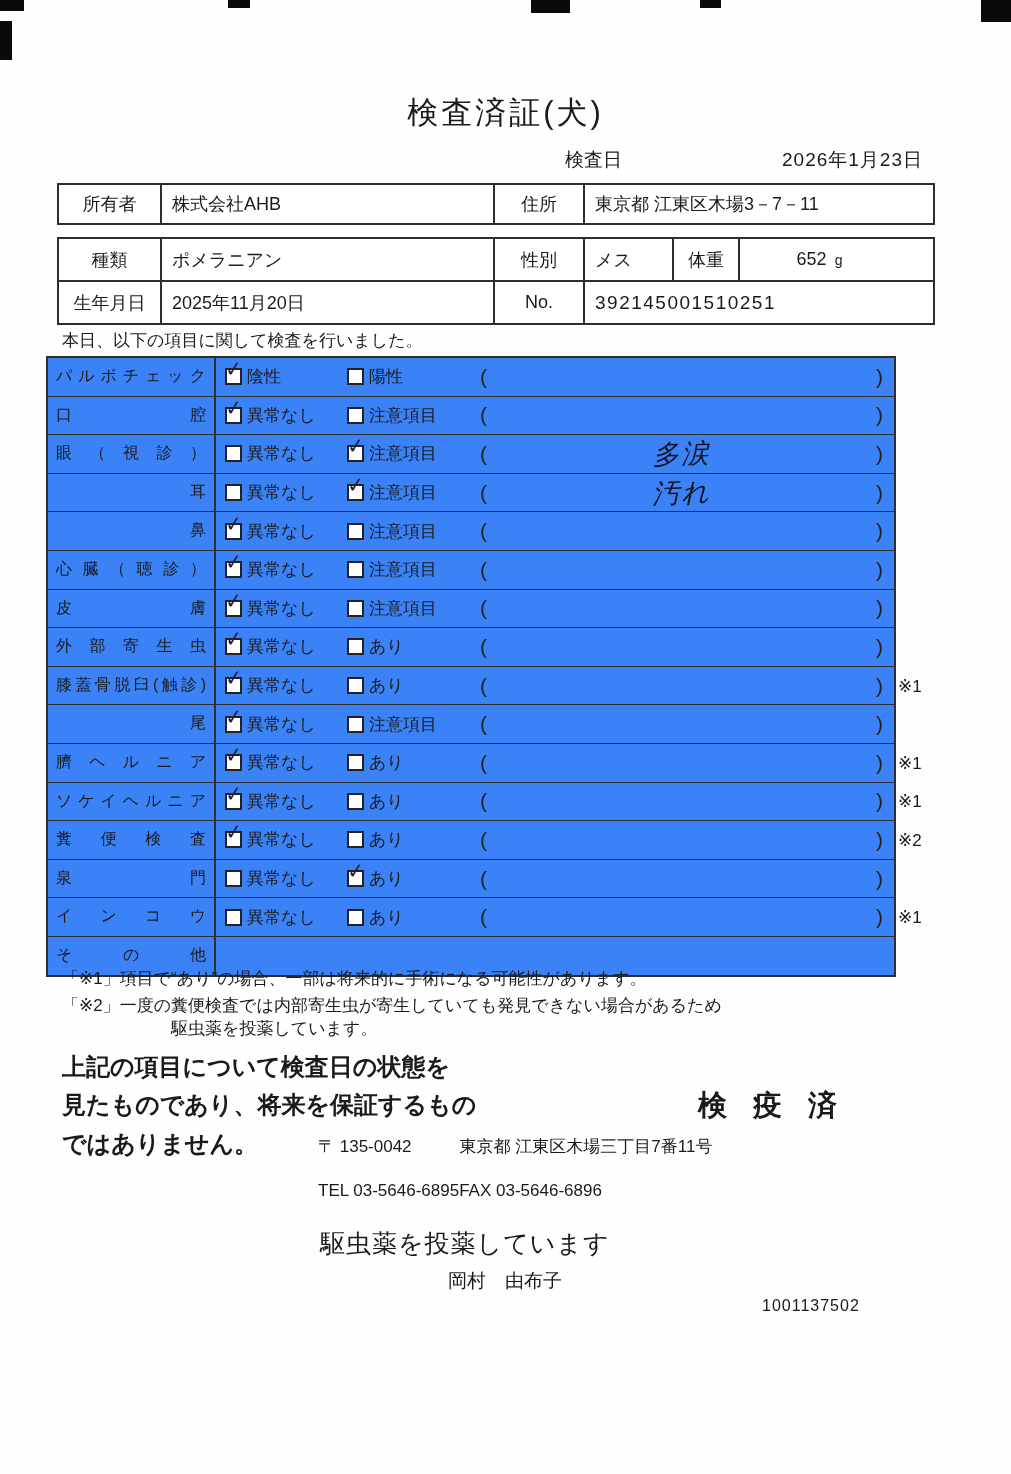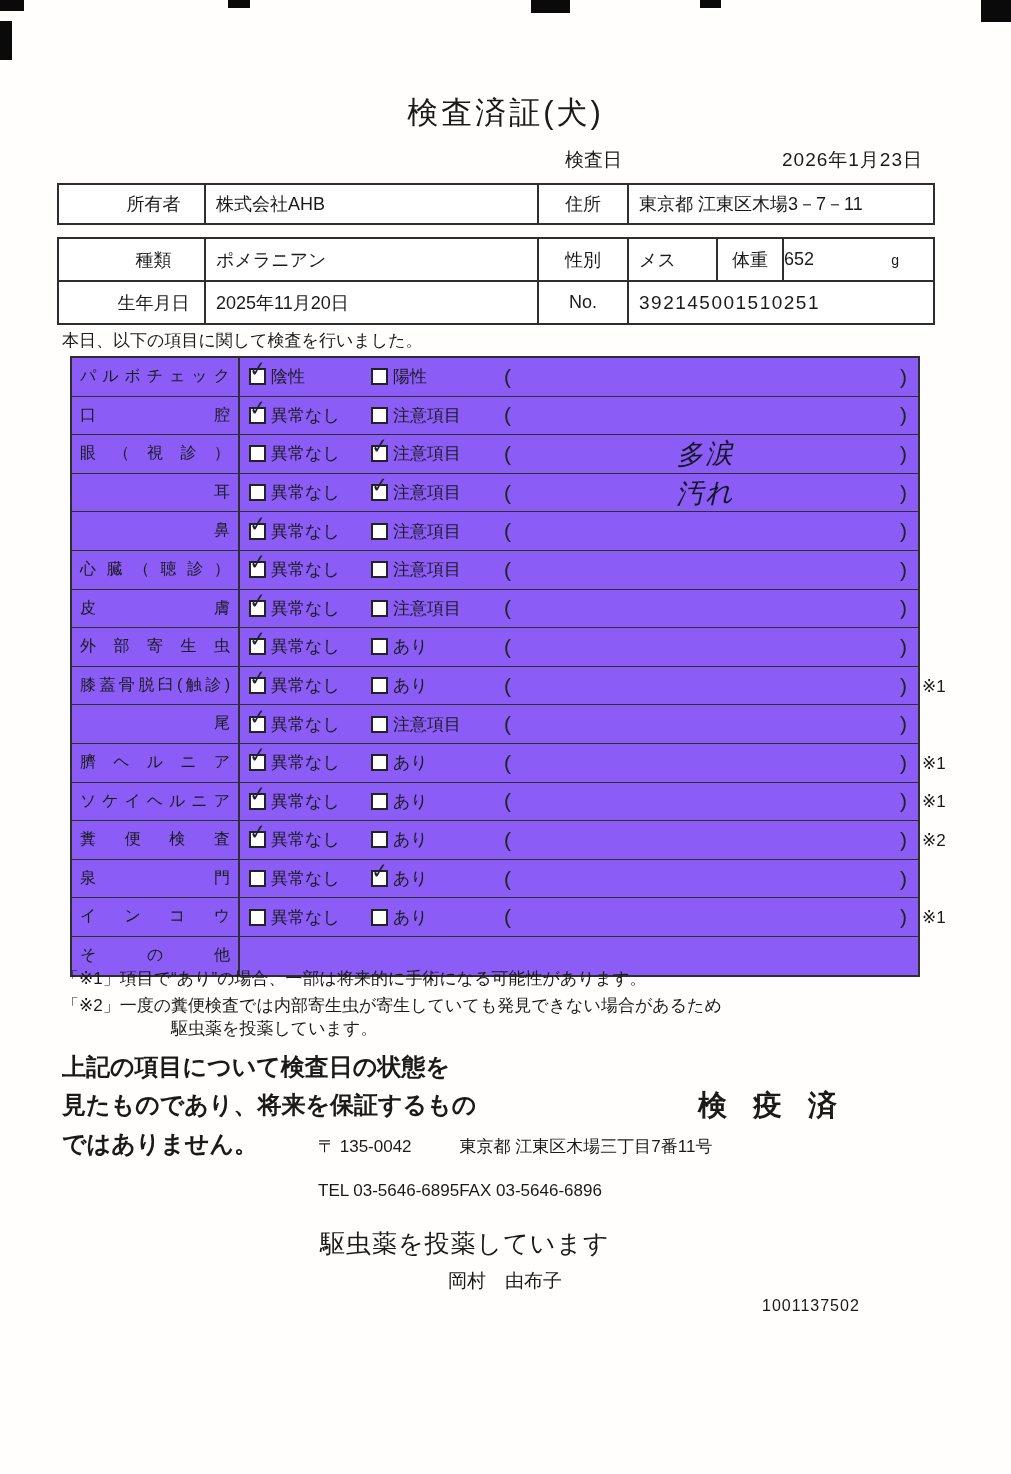--- a/index.html
+++ b/index.html
@@ -11,35 +11,35 @@
   }
   .artifact { position:absolute; background:#0a0a0a; }
 
   .title { position:absolute; top:92px; left:0; width:100%; text-align:center;
            font-size:31px; letter-spacing:3px; font-weight:500; }
 
   .date-label { position:absolute; left:565px; top:147px; font-size:19px; }
   .date-value { position:absolute; left:782px; top:147px; font-size:19px; letter-spacing:1px; }
 
   .btable { position:absolute; left:57px; background:#fff; border:2px solid #2e2e2e; box-sizing:border-box; }
-  .grid { display:grid;padding-left:44px; }
+  .grid { display:grid; }
   .cell { border-left:2px solid #2e2e2e; display:flex; align-items:center; font-size:18px;
           box-sizing:border-box; overflow:hidden; white-space:nowrap; }
   .cell.first { border-left:none; }
   .cell.lbl { justify-content:center; }
   .cell.val { padding-left:10px; }
   .row2 { border-top:2px solid #2e2e2e; }
-  .weight-val { justify-content:space-between; padding-right:34px; }
+  .weight-val { justify-content:center; padding-right:34px; }
   .unit { font-size:14px; margin-left:8px; }
   .no-val { letter-spacing:1.5px; font-size:19px; }
 
   .intro { position:absolute; left:62px; top:329px; font-size:17px; }
 
-  .table-main { position:absolute; left:70px; top:356px; width:846px;
-                border:2px solid #2e2e2e; box-sizing:content-box; background:#8b5cf6; }
+  .table-main { position:absolute; left:46px; top:356px; width:846px;
+                border:2px solid #2e2e2e; box-sizing:content-box; background:#3b82f6; }
   .trow { display:flex; height:37.6px; border-top:1.5px solid #2e2e2e; }
   .trow:first-child { border-top:none; }
   .tlabel { width:168px; flex:none; border-right:2px solid #2e2e2e; box-sizing:border-box;
             padding:0 8px; font-size:16px; line-height:36px; white-space:nowrap;
             text-align:justify; text-align-last:justify; overflow:hidden; }
   .tcontent { flex:1; display:flex; align-items:center; position:relative; font-size:17px; }
   .opt { display:flex; align-items:center; gap:5px; box-sizing:border-box; flex:none; }
   .opt-1 { width:131px; padding-left:9px; }
   .opt-2 { width:133px; }
   .cb { width:13px; height:13px; border:2px solid #222; position:relative; flex:none; background:#fff; }

